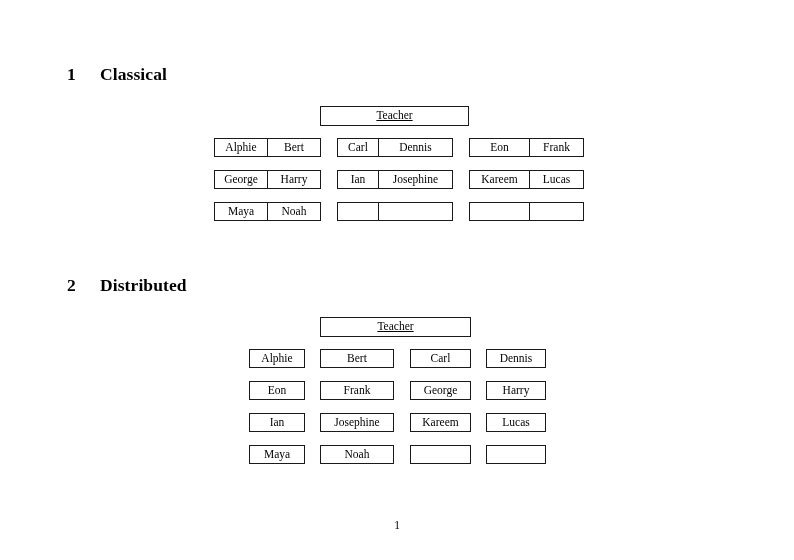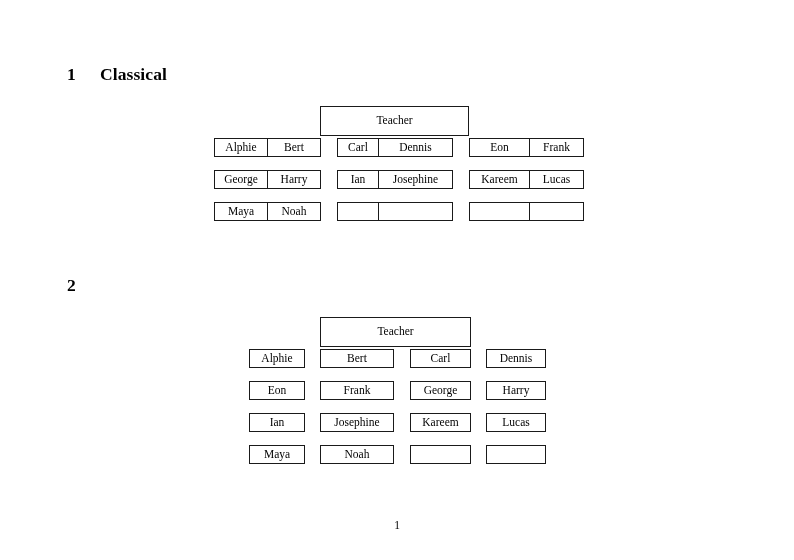--- a/index.html
+++ b/index.html
@@ -55,21 +55,22 @@
   }
 
   
   #classical-diagram {
     position: absolute;
     left: 0;
     top: 0;
   }
   .teacher-box {
     position: absolute;
-    height: 30px;
+    height: 20px;
+    text-decoration: underline;
   }
   #classical-teacher { left: 320px; top: 106px; width: 149px; }
 
   .pair-row {
     position: absolute;
     height: 19px;
     display: flex;
   }
   .pair-row .cell {
     box-sizing: border-box;
@@ -185,20 +186,21 @@
     </div>
     <div class="pair-row cgroup-2 crow-2">
       <div class="cell cell-0"></div>
       <div class="cell cell-1"></div>
     </div>
 
   </div>
 
   <div class="section-heading" id="heading-distributed">
     <span class="sec-num">2</span>
+    <span>Distributed</span>
   </div>
 
   <div id="distributed-diagram">
 
     <div class="box teacher-box" id="distributed-teacher">Teacher</div>
 
     <div class="box single-box dcol-0 drow-0">Alphie</div>
     <div class="box single-box dcol-1 drow-0">Bert</div>
     <div class="box single-box dcol-2 drow-0">Carl</div>
     <div class="box single-box dcol-3 drow-0">Dennis</div>

